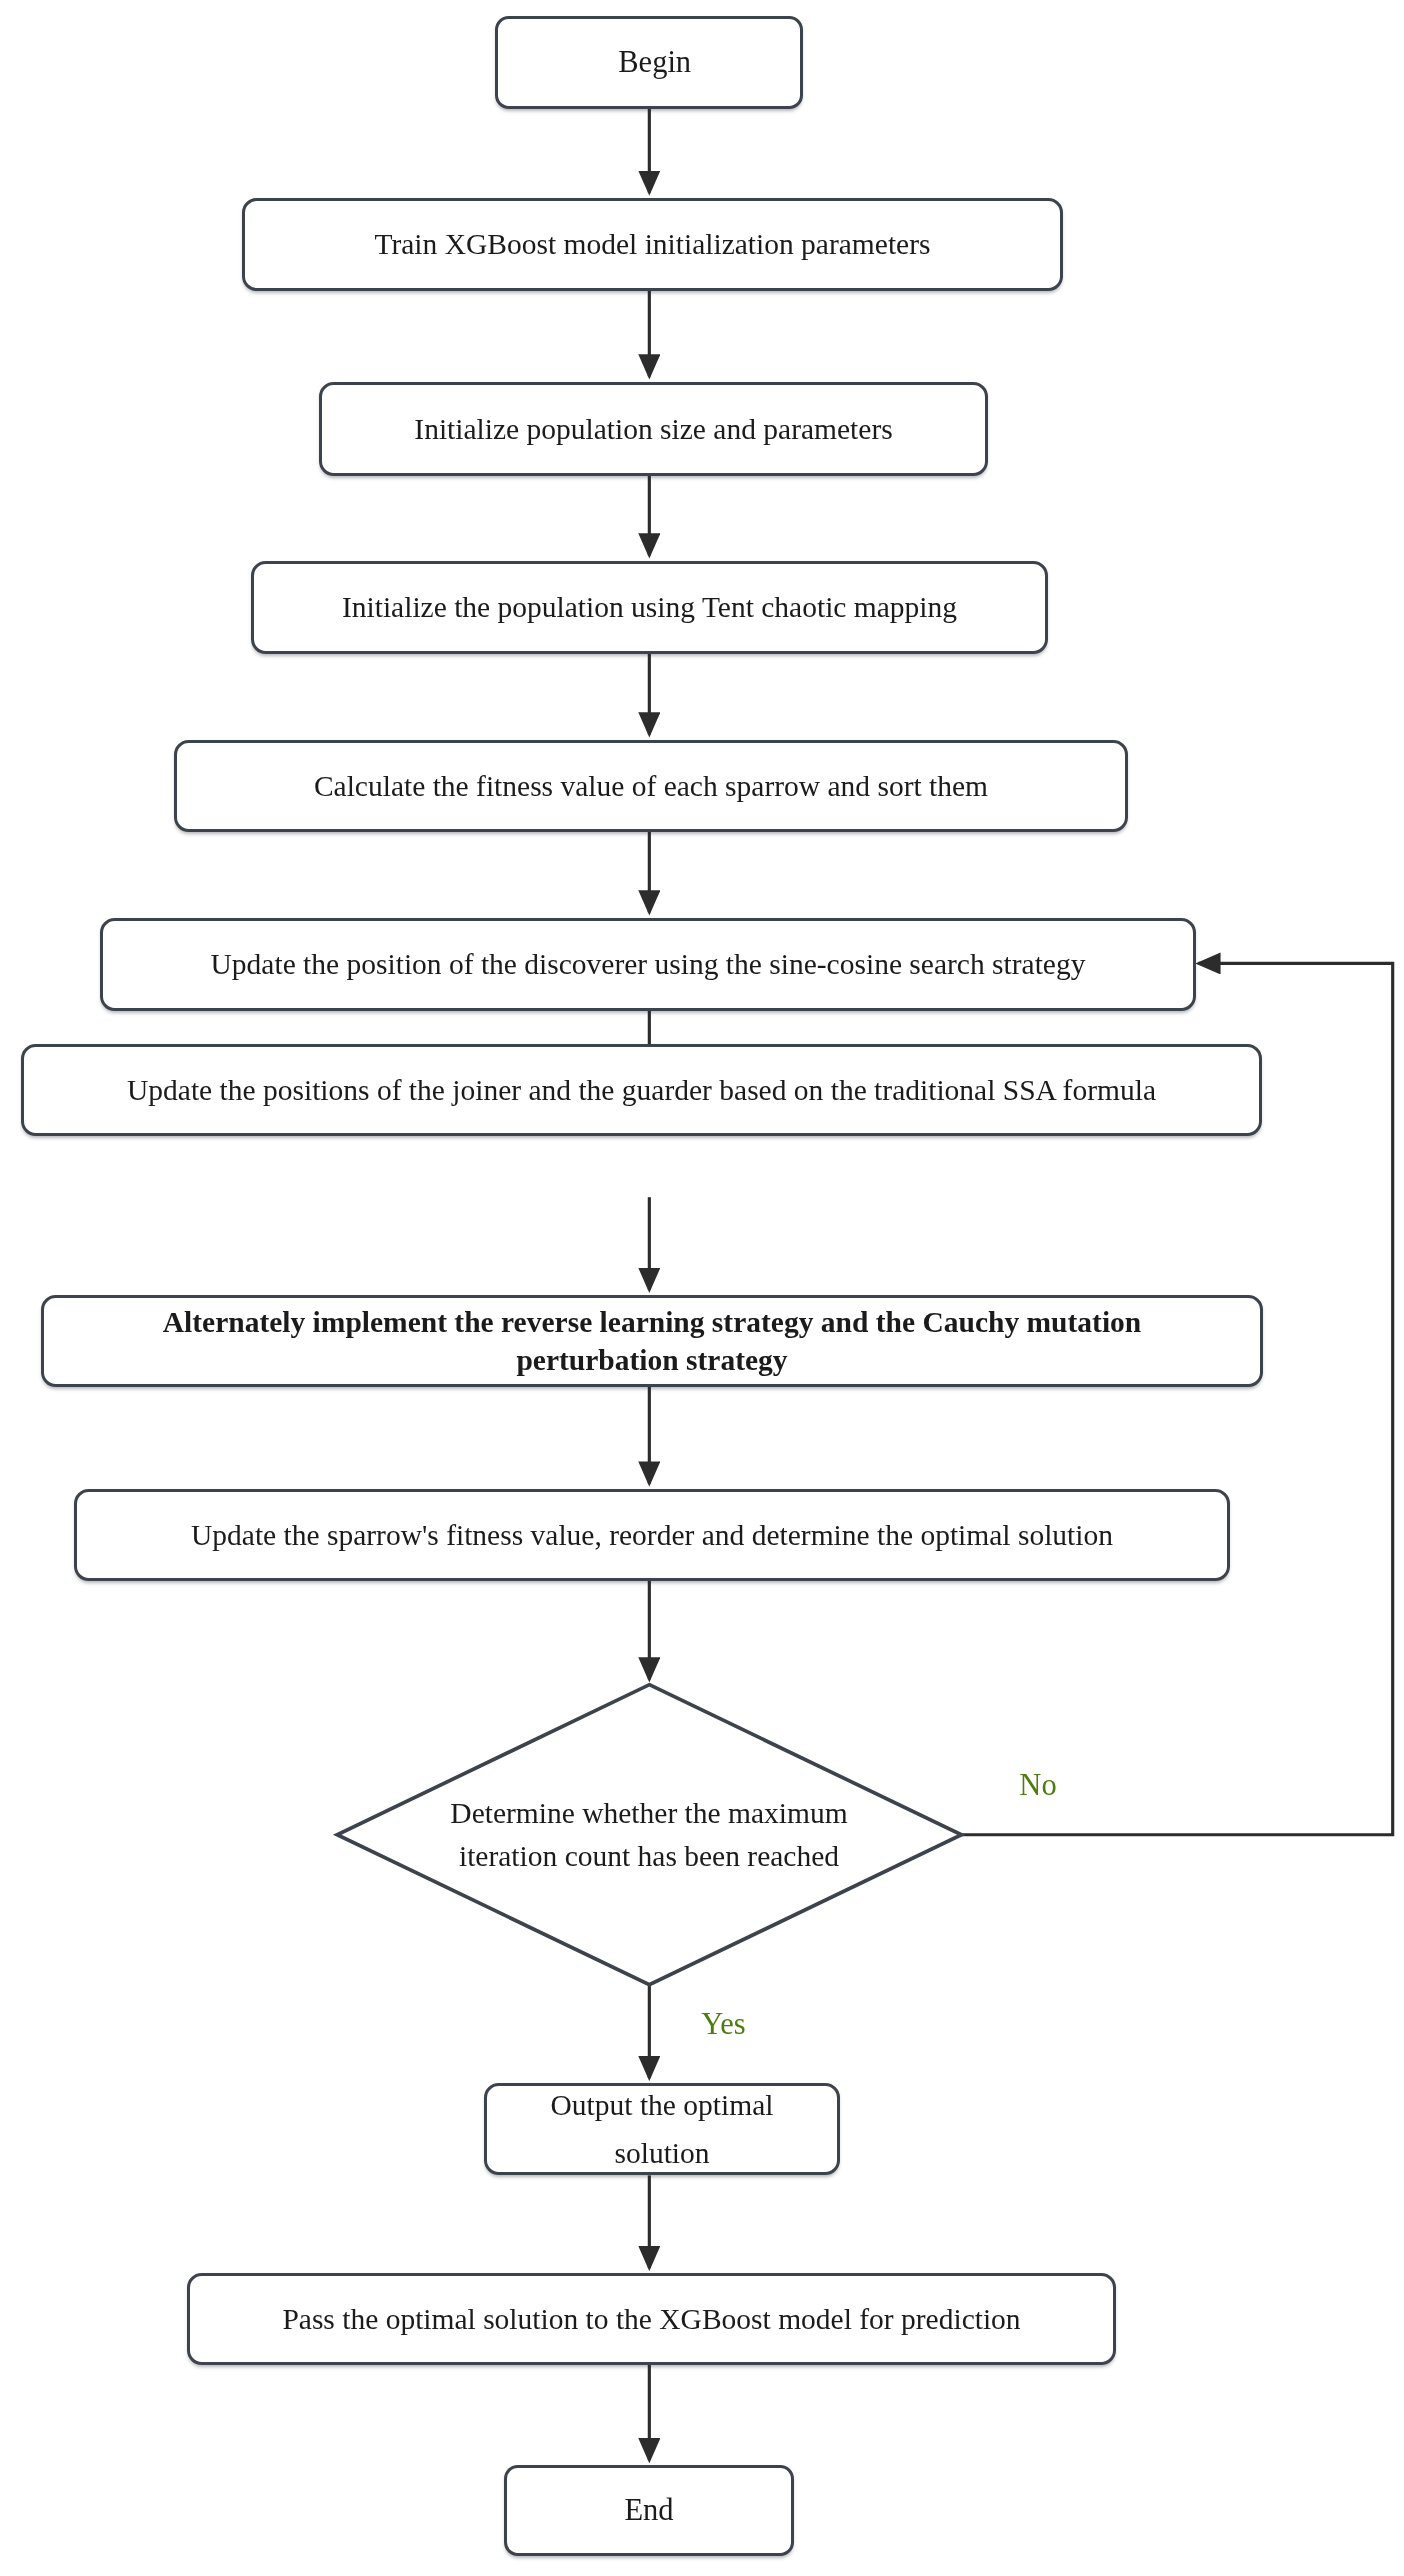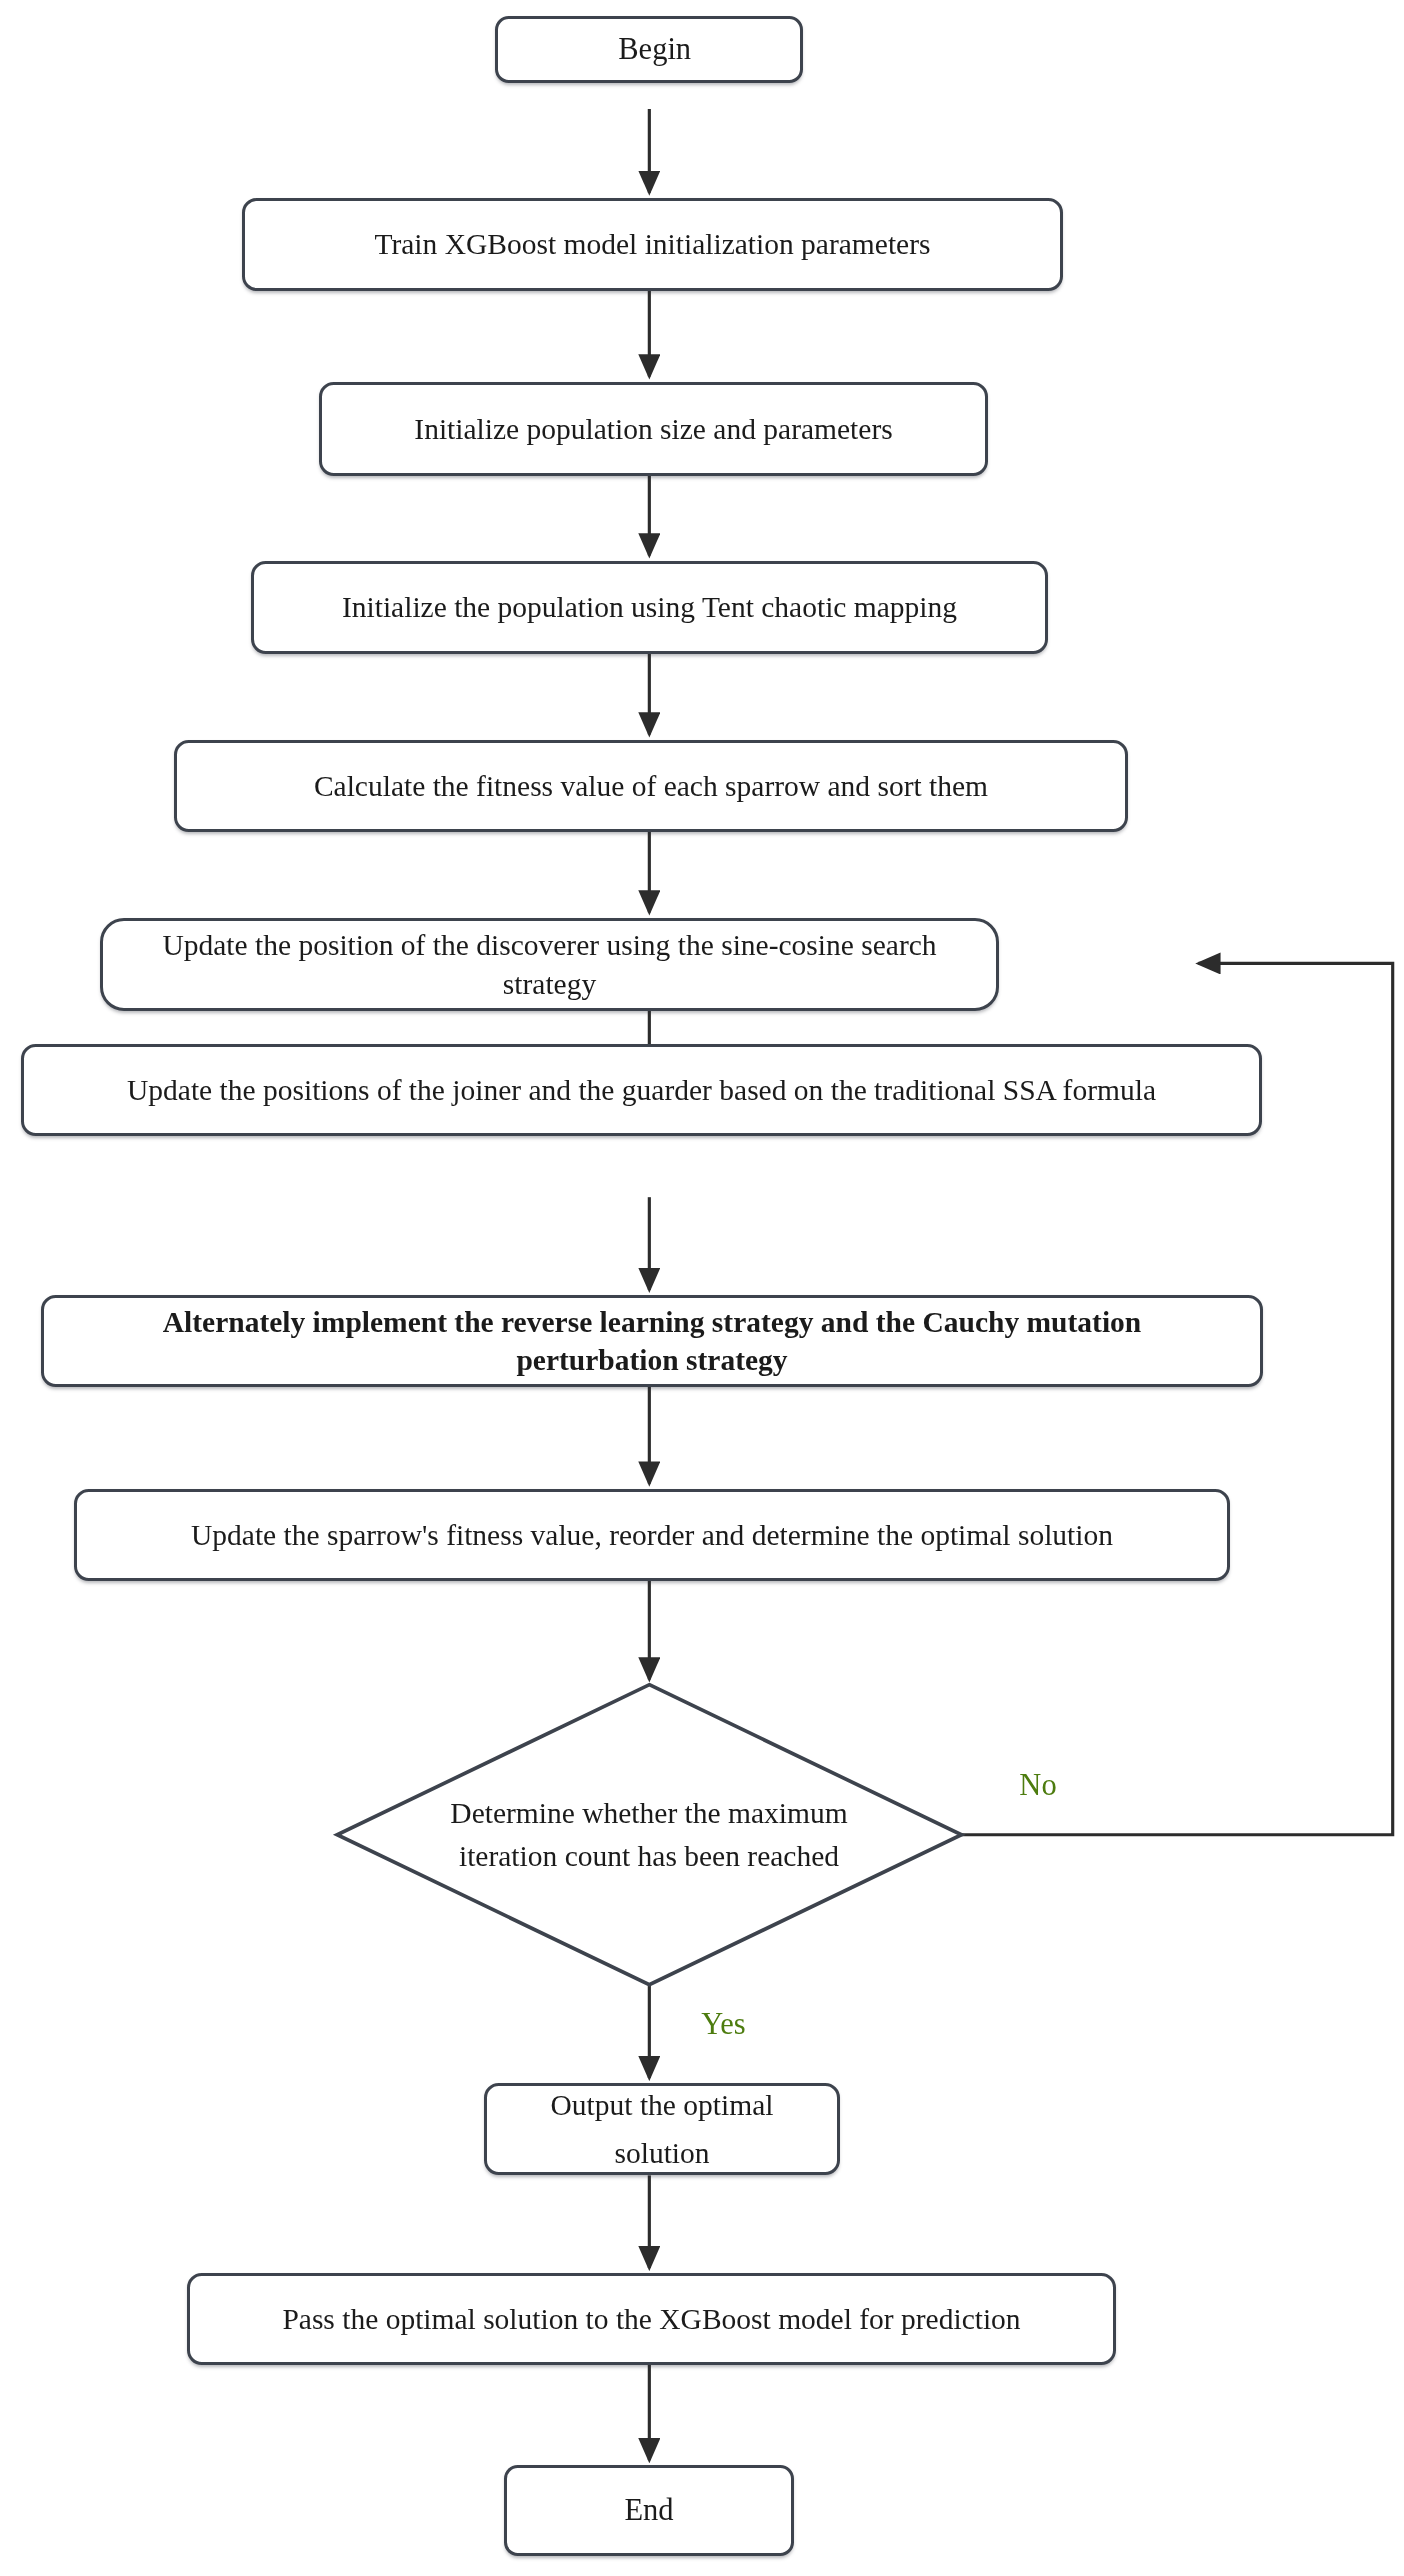--- a/index.html
+++ b/index.html
@@ -86,41 +86,41 @@
       <line x1="1233" y1="2634" x2="1233" y2="2818" marker-end="url(#arrow)"></line>
       <line x1="1233" y1="3002" x2="1233" y2="3190" marker-end="url(#arrow)"></line>
       <line x1="1233" y1="3772" x2="1233" y2="3947" marker-end="url(#arrow)"></line>
       <polyline points="1826,3485 2645,3485 2645,1830 2276,1830" marker-end="url(#arrow)"></polyline>
       <line x1="1233" y1="4132" x2="1233" y2="4308" marker-end="url(#arrow)"></line>
       <line x1="1233" y1="4492" x2="1233" y2="4673" marker-end="url(#arrow)"></line>
     </g>
     <polygon points="1233,3200 1826,3485 1233,3770 640,3485" fill="#ffffff" stroke="#3d434d" stroke-width="7"></polygon>
   </svg>
 
-  <div class="node terminator" style="left:495px; top:16.3px; width:308px; height:67px;padding-left:24px;">
+  <div class="node terminator" style="left:495px; top:16.3px; width:308px; height:93px;padding-left:24px;">
     <span>Begin</span>
   </div>
 
   <div class="node" style="left:242px; top:198px; width:821px; height:93px;">
     <span>Train XGBoost model initialization parameters</span>
   </div>
 
   <div class="node" style="left:319px; top:382px; width:669px; height:94px;">
     <span>Initialize population size and parameters</span>
   </div>
 
   <div class="node" style="left:251px; top:561px; width:797px; height:93px;">
     <span>Initialize the population using Tent chaotic mapping</span>
   </div>
 
   <div class="node" style="left:174px; top:740px; width:954px; height:92px;">
     <span>Calculate the fitness value of each sparrow and sort them</span>
   </div>
 
-  <div class="node" style="left:100px; top:918px; width:899px; height:93px;border-radius:24px;">
+  <div class="node" style="left:100px; top:918px; width:1096px; height:93px;">
     <span>Update the position of the discoverer using the sine-cosine search strategy</span>
   </div>
 
   <div class="node" style="left:21px; top:1044px; width:1241px; height:92px;">
     <span>Update the positions of the joiner and the guarder based on the traditional SSA formula</span>
   </div>
 
   <div class="node" style="left:41px; top:1295px; width:1222px; height:92px;font-weight:bold;">
     <span>Alternately implement the reverse learning strategy and the Cauchy mutation</span>
     <span>perturbation strategy</span>

